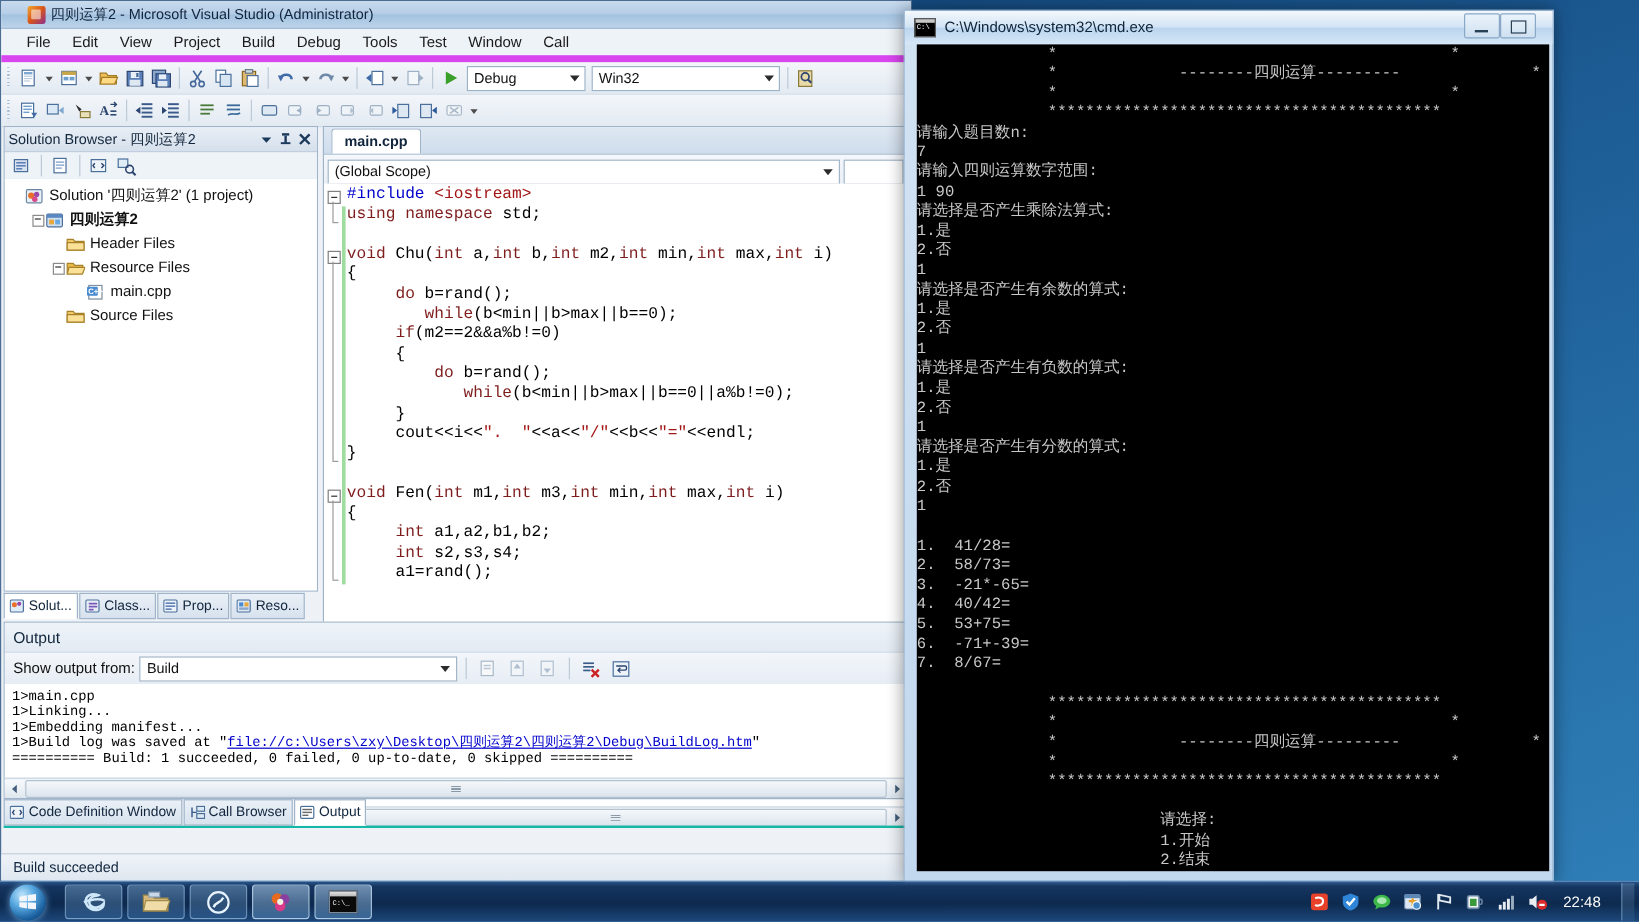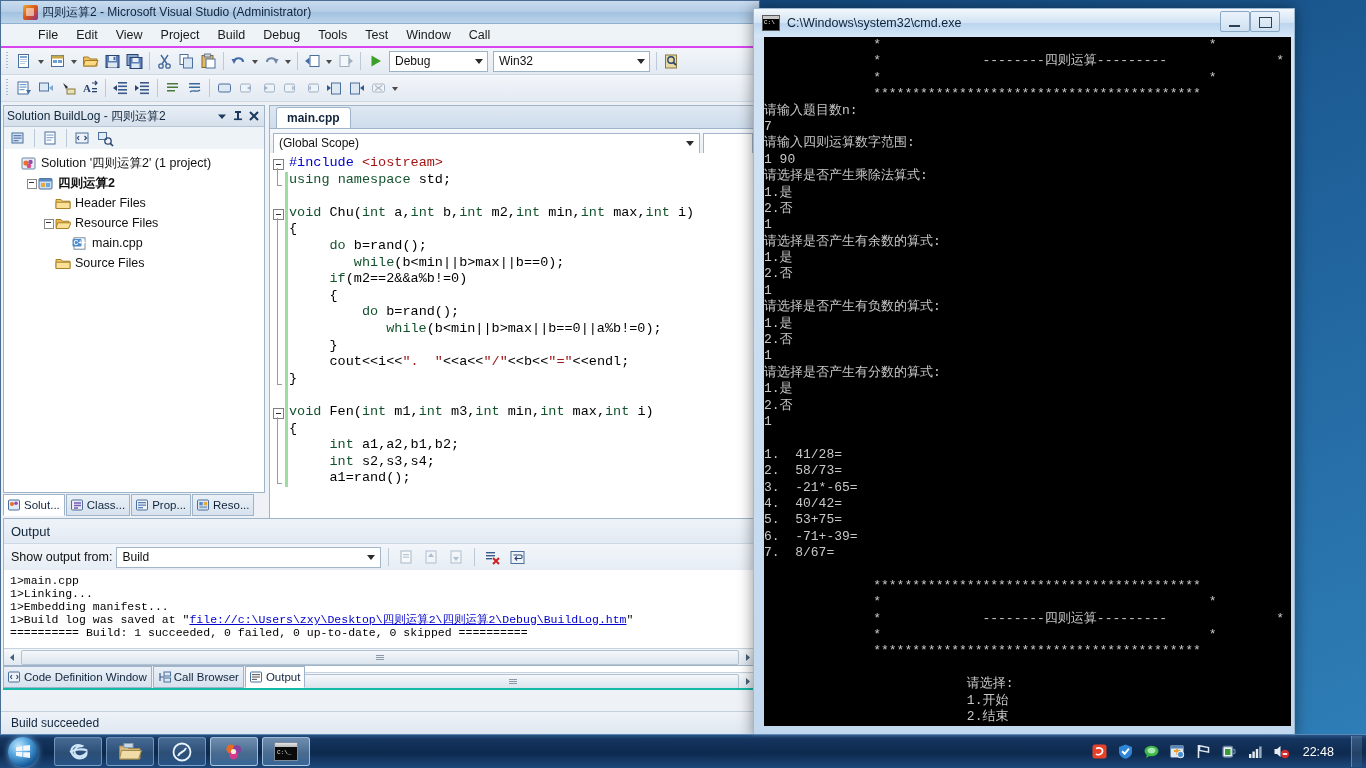--- a/index.html
+++ b/index.html
@@ -35,22 +35,22 @@
     background:linear-gradient(135deg,#f0a830 0%,#d8541a 50%,#8a3090 100%);
     border-radius:2px;position:relative;flex:none;
   }
   .vs-app-icon:after{
     content:"";position:absolute;left:3px;top:3px;width:8px;height:8px;
     background:rgba(255,255,255,.55);border-radius:1px;
   }
 
   
   #vs-menubar{
-    height:22px;background:#eef3f8;border-bottom:2px solid #d946ef;
-    display:flex;align-items:center;padding-left:28px;gap:0px;
+    height:22px;background:#eef3f8;border-bottom:6px solid #d946ef;
+    display:flex;align-items:center;padding-left:12px;gap:0px;
   }
   .menu-item{
     padding:3px 9px;font-size:12.5px;color:#1a1a1a;cursor:default;white-space:nowrap;
   }
 
   
   .vs-toolbar{
     height:26px;background:linear-gradient(to bottom,#f3f6fa,#e3eaf2);
     border-bottom:1px solid #cfd9e4;display:flex;align-items:center;
     padding-left:2px;gap:1px;
@@ -125,21 +125,21 @@
   .nav-combo .cb-arrow{position:absolute;right:5px;top:7px;
     border-left:4px solid transparent;border-right:4px solid transparent;border-top:5px solid #2b2b2b;}
   #code-area{position:absolute;left:0;top:47px;right:0;bottom:16px;overflow:hidden;background:#fff;}
   #code-margin{position:absolute;left:0;top:0;width:14px;bottom:0;background:#fff;}
   #code-change{position:absolute;left:14px;top:0;width:4px;bottom:0;}
   #code-lines{
     position:absolute;left:19px;top:2px;right:0;bottom:0;
     font-family:"Liberation Mono","DejaVu Sans Mono",monospace;
     font-size:13.5px;line-height:16.6px;white-space:pre;color:#000;
   }
-  .kw{color:#14532d;}
+  .kw{color:#7f1d1d;}
   .pp{color:#0000cc;}
   .str{color:#a31515;}
   .inc{color:#a31515;}
   .fold{position:absolute;left:3px;width:9px;height:9px;border:1px solid #808080;background:#fff;}
   .fold:after{content:"";position:absolute;left:2px;top:4px;width:5px;height:1px;background:#303030;}
   .foldline{position:absolute;left:7px;width:1px;background:#9a9a9a;}
   .foldend{position:absolute;left:7px;width:5px;height:1px;background:#9a9a9a;}
   #ed-hscroll{position:absolute;left:0;right:0;bottom:0;height:16px;
     background:linear-gradient(to bottom,#f1f5f9,#e2e9f1);border-top:1px solid #c6d2de;display:flex;align-items:center;}
   .sb-btn{width:16px;height:15px;position:relative;flex:none;background:linear-gradient(to bottom,#f7fafc,#dfe7ef);}
@@ -520,21 +520,21 @@
           <path d="M5 5.5 L12 10.5 M12 5.5 L5 10.5" stroke="#a8b8c8" stroke-width="1.2"></path>
         </svg>
       </span>
     <span class="tb-arrow"></span>
   </div>
 
   <div id="vs-body">
 
     <div id="sol-explorer">
       <div id="sol-header">
-        <span class="sh-title">Solution BuildLog - 四则运算2</span>
+        <span class="sh-title">Solution Browser - 四则运算2</span>
         <span class="sh-icn">
           <svg width="14" height="14" viewBox="0 0 14 14">
               <path d="M3 5.5 L11 5.5 L7 10 Z" fill="#1b3a5c"></path>
             </svg>
         </span>
         <span class="sh-icn">
           <svg width="14" height="14" viewBox="0 0 14 14">
               <rect x="4" y="2" width="6" height="2" fill="#1b3a5c"></rect>
               <rect x="6" y="4" width="2" height="6" fill="#1b3a5c"></rect>
               <rect x="3" y="9.5" width="8" height="1.6" fill="#1b3a5c"></rect>

